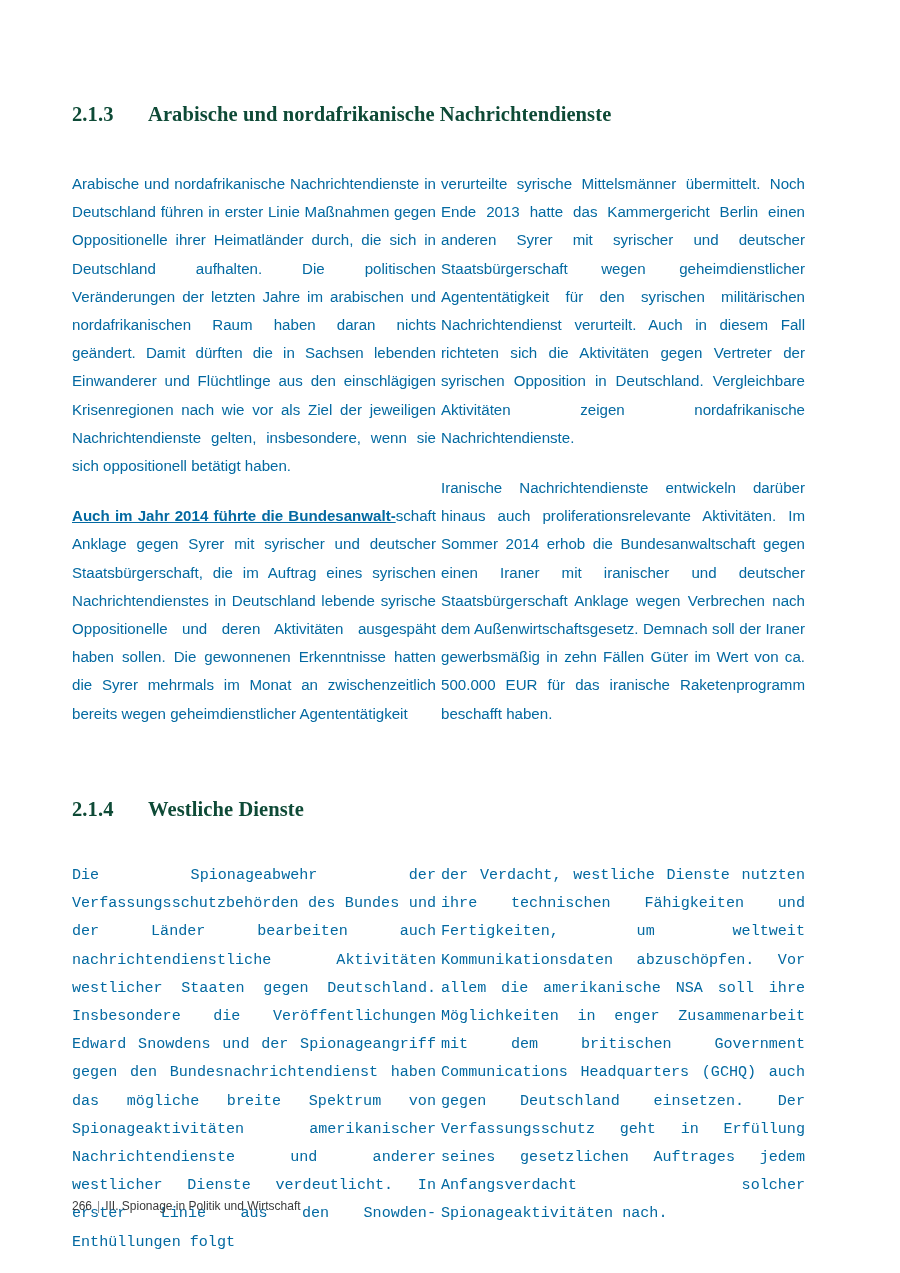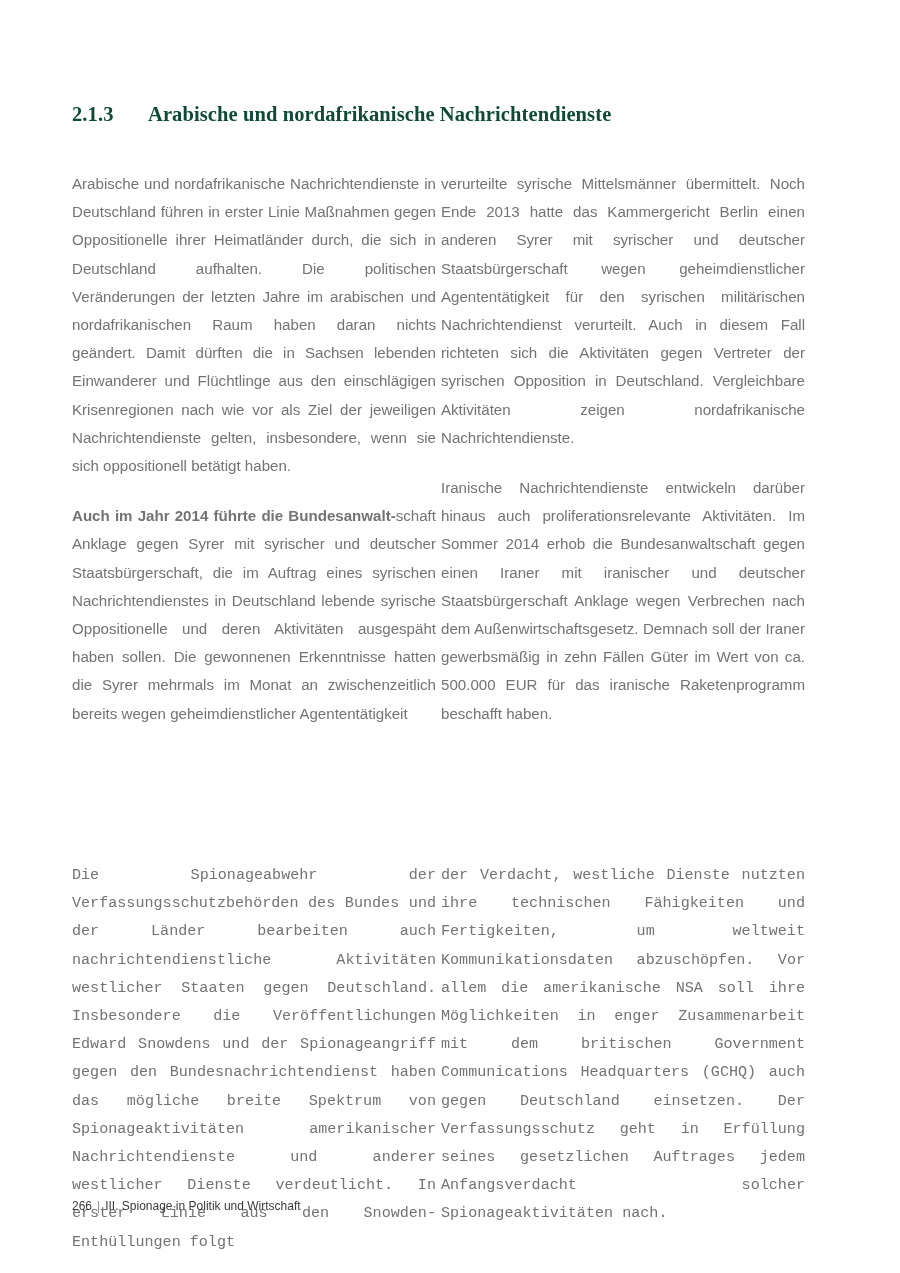--- a/index.html
+++ b/index.html
@@ -52,27 +52,28 @@
 
   #block-a .col { top: 170px; }
   #block-b .col { top: 861px; font-family: Liberation Mono, monospace; }
 
   p.para {
     margin: 0 0 22px 0;
     font-size: 15.1px;
     line-height: 28.2px;
     text-align: justify;
     text-justify: inter-word;
-    color: #737373;
+    color: #0369a1;
     hyphens: none;
   }
   p.para:last-child { margin-bottom: 0; }
 
   p.para .lead {
     font-weight: bold;
+    text-decoration: underline;
   }
 
   
   .footer {
     position: absolute;
     left: 72px;
     top: 1196px;
     font-size: 12px;
     line-height: 20px;
     color: #3a3a3a;
@@ -97,20 +98,23 @@
       <p class="para"><span>Arabische und nordafrikanische Nachrichtendienste in Deutschland führen in erster Linie Maßnahmen gegen Oppositionelle ihrer Heimatländer durch, die sich in Deutschland aufhalten. Die politischen Veränderungen der letzten Jahre im arabischen und nordafrikanischen Raum haben daran nichts geändert. Damit dürften die in Sachsen lebenden Einwanderer und Flüchtlinge aus den einschlägigen Krisenregionen nach wie vor als Ziel der jeweiligen Nachrichtendienste gelten, insbesondere, wenn sie sich oppositionell betätigt haben.</span></p>
       <p class="para"><span class="lead">Auch im Jahr 2014 führte die Bundesanwalt-</span><span>schaft Anklage gegen Syrer mit syrischer und deutscher Staatsbürgerschaft, die im Auftrag eines syrischen Nachrichtendienstes in Deutschland lebende syrische Oppositionelle und deren Aktivitäten ausgespäht haben sollen. Die gewonnenen Erkenntnisse hatten die Syrer mehrmals im Monat an zwischenzeitlich bereits wegen geheimdienstlicher Agententätigkeit</span></p>
     </div>
 
     <div class="col col-right">
       <p class="para"><span>verurteilte syrische Mittelsmänner übermittelt. Noch Ende 2013 hatte das Kammergericht Berlin einen anderen Syrer mit syrischer und deutscher Staatsbürgerschaft wegen geheimdienstlicher Agententätigkeit für den syrischen militärischen Nachrichtendienst verurteilt. Auch in diesem Fall richteten sich die Aktivitäten gegen Vertreter der syrischen Opposition in Deutschland. Vergleichbare Aktivitäten zeigen nordafrikanische Nachrichtendienste.</span></p>
       <p class="para"><span>Iranische Nachrichtendienste entwickeln darüber hinaus auch proliferationsrelevante Aktivitäten. Im Sommer 2014 erhob die Bundesanwaltschaft gegen einen Iraner mit iranischer und deutscher Staatsbürgerschaft Anklage wegen Verbrechen nach dem Außenwirtschaftsgesetz. Demnach soll der Iraner gewerbsmäßig in zehn Fällen Güter im Wert von ca. 500.000 EUR für das iranische Raketenprogramm beschafft haben.</span></p>
     </div>
   </div>
 
+  <h2 class="section-heading" id="heading-214">
+    <span class="num">2.1.4</span><span>Westliche Dienste</span>
+  </h2>
 
   <div id="block-b">
     <div class="col col-left">
       <p class="para"><span>Die Spionageabwehr der Verfassungsschutzbehörden des Bundes und der Länder bearbeiten auch nachrichtendienstliche Aktivitäten westlicher Staaten gegen Deutschland. Insbesondere die Veröffentlichungen Edward Snowdens und der Spionageangriff gegen den Bundesnachrichtendienst haben das mögliche breite Spektrum von Spionageaktivitäten amerikanischer Nachrichtendienste und anderer westlicher Dienste verdeutlicht. In erster Linie aus den Snowden-Enthüllungen folgt</span></p>
     </div>
 
     <div class="col col-right">
       <p class="para"><span>der Verdacht, westliche Dienste nutzten ihre technischen Fähigkeiten und Fertigkeiten, um weltweit Kommunikationsdaten abzuschöpfen. Vor allem die amerikanische NSA soll ihre Möglichkeiten in enger Zusammenarbeit mit dem britischen Government Communications Headquarters (GCHQ) auch gegen Deutschland einsetzen. Der Verfassungsschutz geht in Erfüllung seines gesetzlichen Auftrages jedem Anfangsverdacht solcher Spionageaktivitäten nach.</span></p>
     </div>
   </div>

